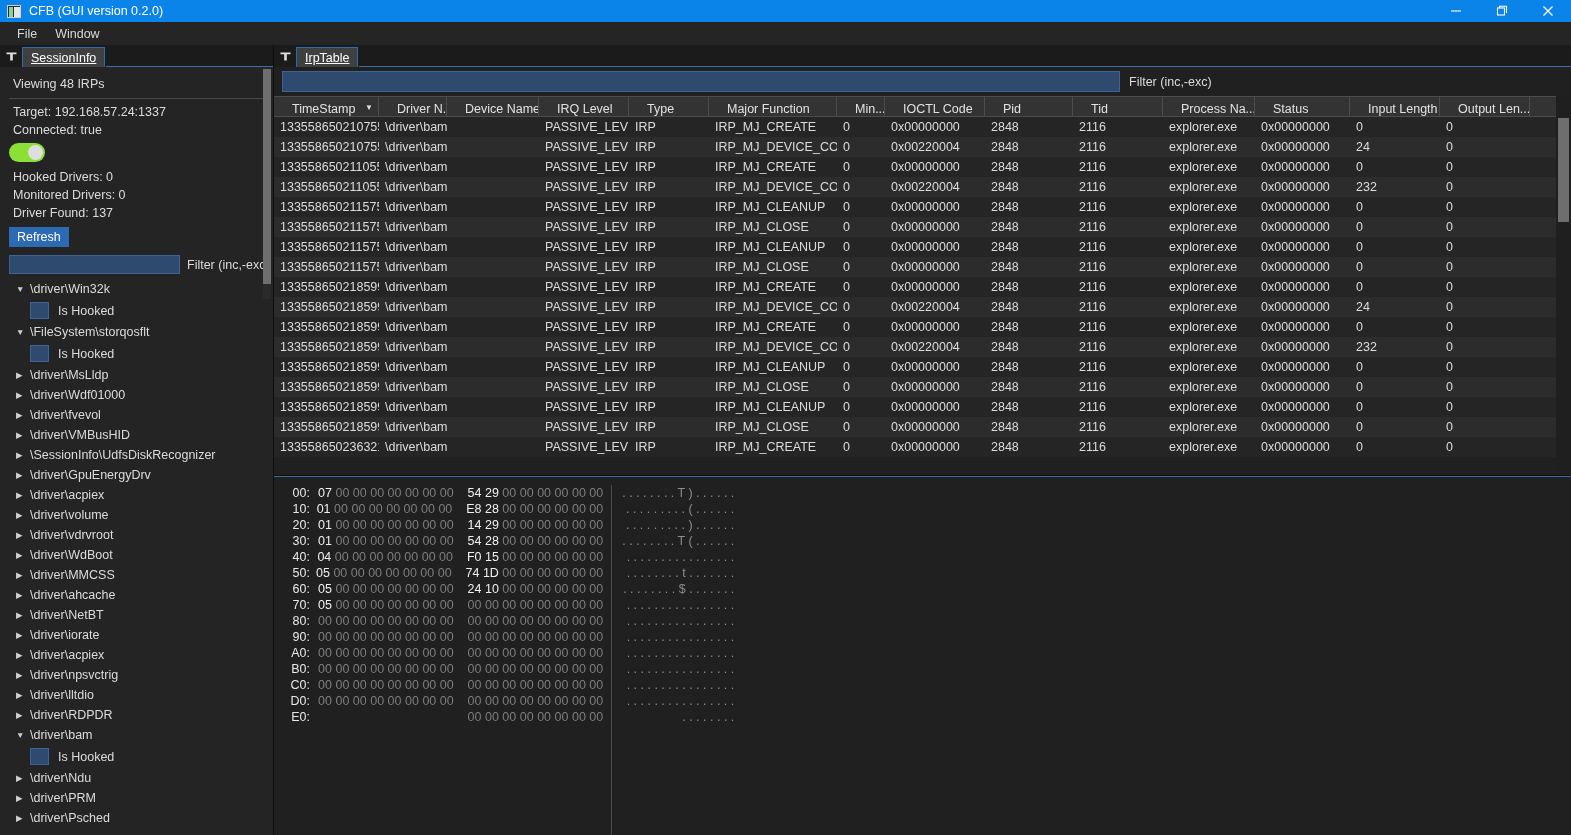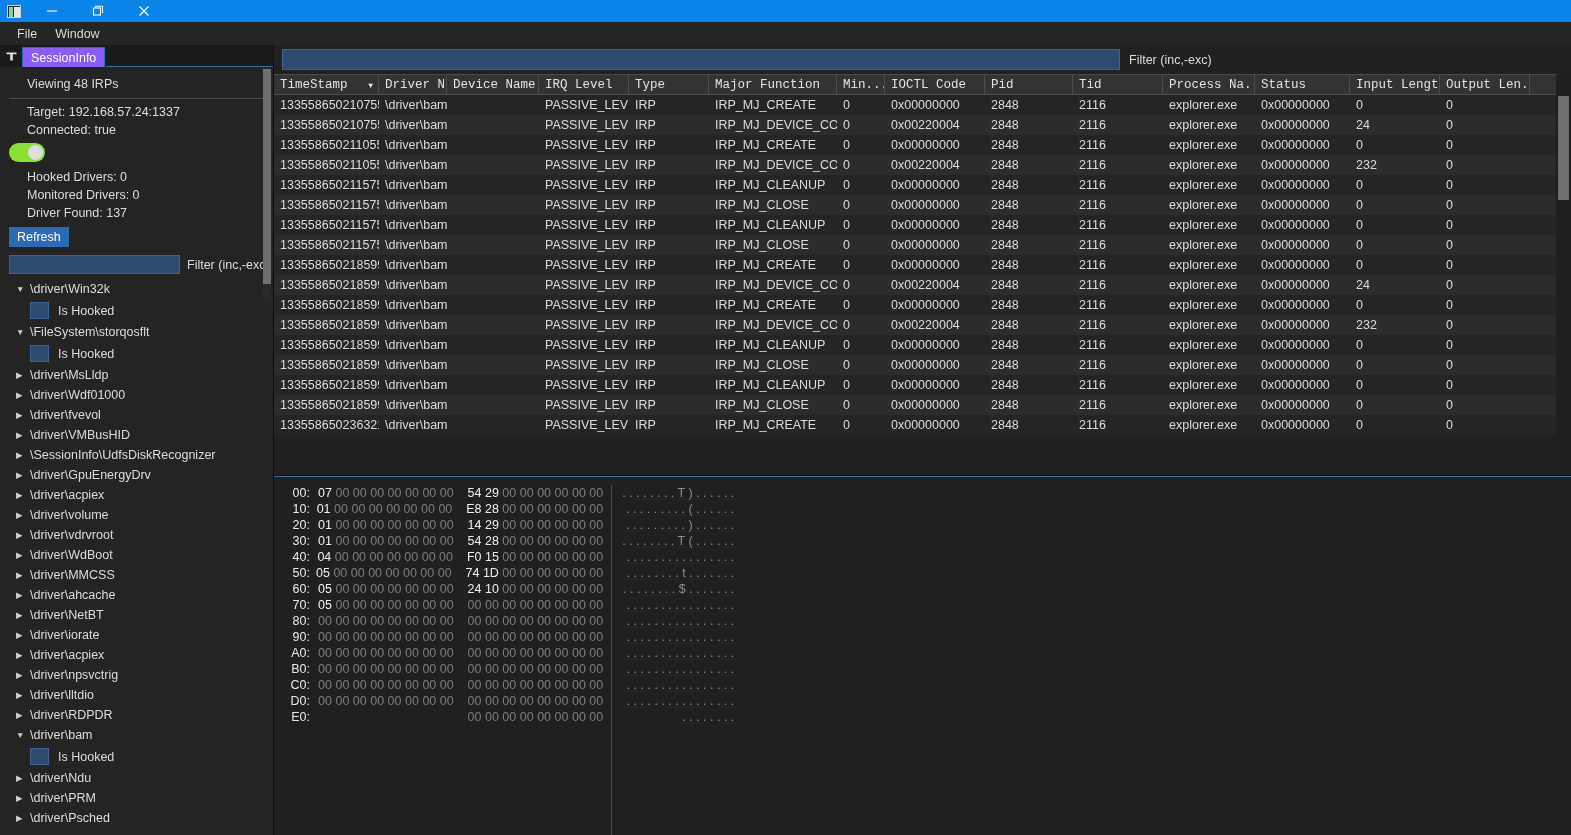--- a/index.html
+++ b/index.html
@@ -70,22 +70,23 @@
   }
   .dock-tab {
     height: 20px; padding: 0 8px;
     display: flex; align-items: center;
     font-size: 12.5px; color: #d0d0d0;
     background: #2b2b2b;
     border: 1px solid #3a3a3a; border-bottom: none;
     margin-right: 1px;
   }
   .dock-tab.active {
-    background: #8b5cf6; color: #ffffff;
+    background: #404040; color: #ffffff;
     border-color: #2d6ab4;
+    text-decoration: underline;
   }
   .dock-tabbar-rest { flex: 1; border-bottom: 1px solid #3c6ea5; }
   .dock-close {
     width: 26px; height: 22px; flex: none;
     display: flex; align-items: center; justify-content: center;
     color: #d8d8d8;
   }
 
   
   .left-panel {
@@ -93,21 +94,21 @@
     display: flex; flex-direction: column;
     background: #1b1b1b;
     border-right: 1px solid #0f0f0f;
   }
   .left-body {
     flex: 1; background: #242424;
     position: relative; overflow: hidden;
     padding: 8px 0 0 0;
     font-size: 12.5px;
   }
-  .info-line { padding: 2px 27px; color: #dcdcdc; }
+  .info-line { padding: 2px 13px; color: #dcdcdc; }
   .info-sep {
     height: 1px; background: #4a4a4a;
     margin: 5px 9px 4px 9px;
   }
   .toggle {
     width: 36px; height: 19px; border-radius: 10px;
     background: #8ae036; margin: 4px 9px 6px 9px;
     position: relative; display: block;
   }
   .toggle::after {
@@ -194,26 +195,25 @@
   .grid { flex: 1; min-width: 0; display: flex; flex-direction: column; }
 
   .grid-head {
     display: flex; height: 21px; flex: none;
     background: #333333;
     border-top: 1px solid #4c4c4c;
     border-bottom: 1px solid #4c4c4c;
     font-size: 12.5px; color: #e2e2e2;
   }
   .grid-head .cell {
-    display: flex; align-items: center;
-    padding-left: 6px; overflow: hidden;
+    display: flex; align-items: flex-end;
+    padding-left: 18px; overflow: hidden;
     white-space: nowrap;
     border-right: 1px solid #4c4c4c;
     position: relative;
-    font-family: Liberation Mono, monospace;
   }
   .sort-arrow {
     position: absolute; right: 5px; top: 6px;
     font-size: 8px; color: #e2e2e2;
   }
   .grid-row {
     display: flex; height: 20px; flex: none;
     font-size: 12.5px; color: #dcdcdc;
   }
   .grid-row.even { background: #252525; }
@@ -290,20 +290,21 @@
   .range-box {
     width: 30px; height: 19px;
     background: #2e4a6e; border: 1px solid #3f6292;
   }
 </style>
 </head>
 <body>
 
 <div class="titlebar">
   <span class="app-icon"></span>
+  <span class="title-text">CFB (GUI version 0.2.0)</span>
   <div class="win-btns">
     <div class="win-btn">
       <svg width="12" height="12" viewBox="0 0 12 12">
           <line x1="1" y1="6" x2="11" y2="6" stroke="#fff" stroke-width="1.1"></line>
         </svg>
     </div>
     <div class="win-btn">
       <svg width="12" height="12" viewBox="0 0 12 12">
         <rect x="1.5" y="3" width="7" height="7" fill="none" stroke="#fff" stroke-width="1.1"></rect>
         <polyline points="3.6,3 3.6,1.2 10.5,1.2 10.5,8" fill="none" stroke="#fff" stroke-width="1.1"></polyline>
@@ -462,20 +463,29 @@
         </div>
       <div class="vscroll-left">
         <div class="thumb"></div>
       </div>
     </div>
   </div>
 
   <div class="right-side">
 
     <div class="table-panel">
+      <div class="dock-tabbar">
+        <div class="dock-menu-btn">
+          <svg width="11" height="9" viewBox="0 0 11 9">
+              <polygon points="0.5,0.5 10.5,0.5 10.5,2.3 6.8,2.3 6.8,8.5 4.2,8.5 4.2,2.3 0.5,2.3" fill="#e0e0e0"></polygon>
+            </svg>
+        </div>
+        <div class="dock-tab active">IrpTable</div>
+        <div class="dock-tabbar-rest"></div>
+      </div>
 
       <div class="table-body">
         <div class="table-filter-row">
           <input class="table-filter-input" type="text" value="" style="">
           <span class="filter-label">Filter (inc,-exc)</span>
         </div>
 
         <div class="grid-wrap">
           <div class="grid">
             <div class="grid-head" id="grid-head">

